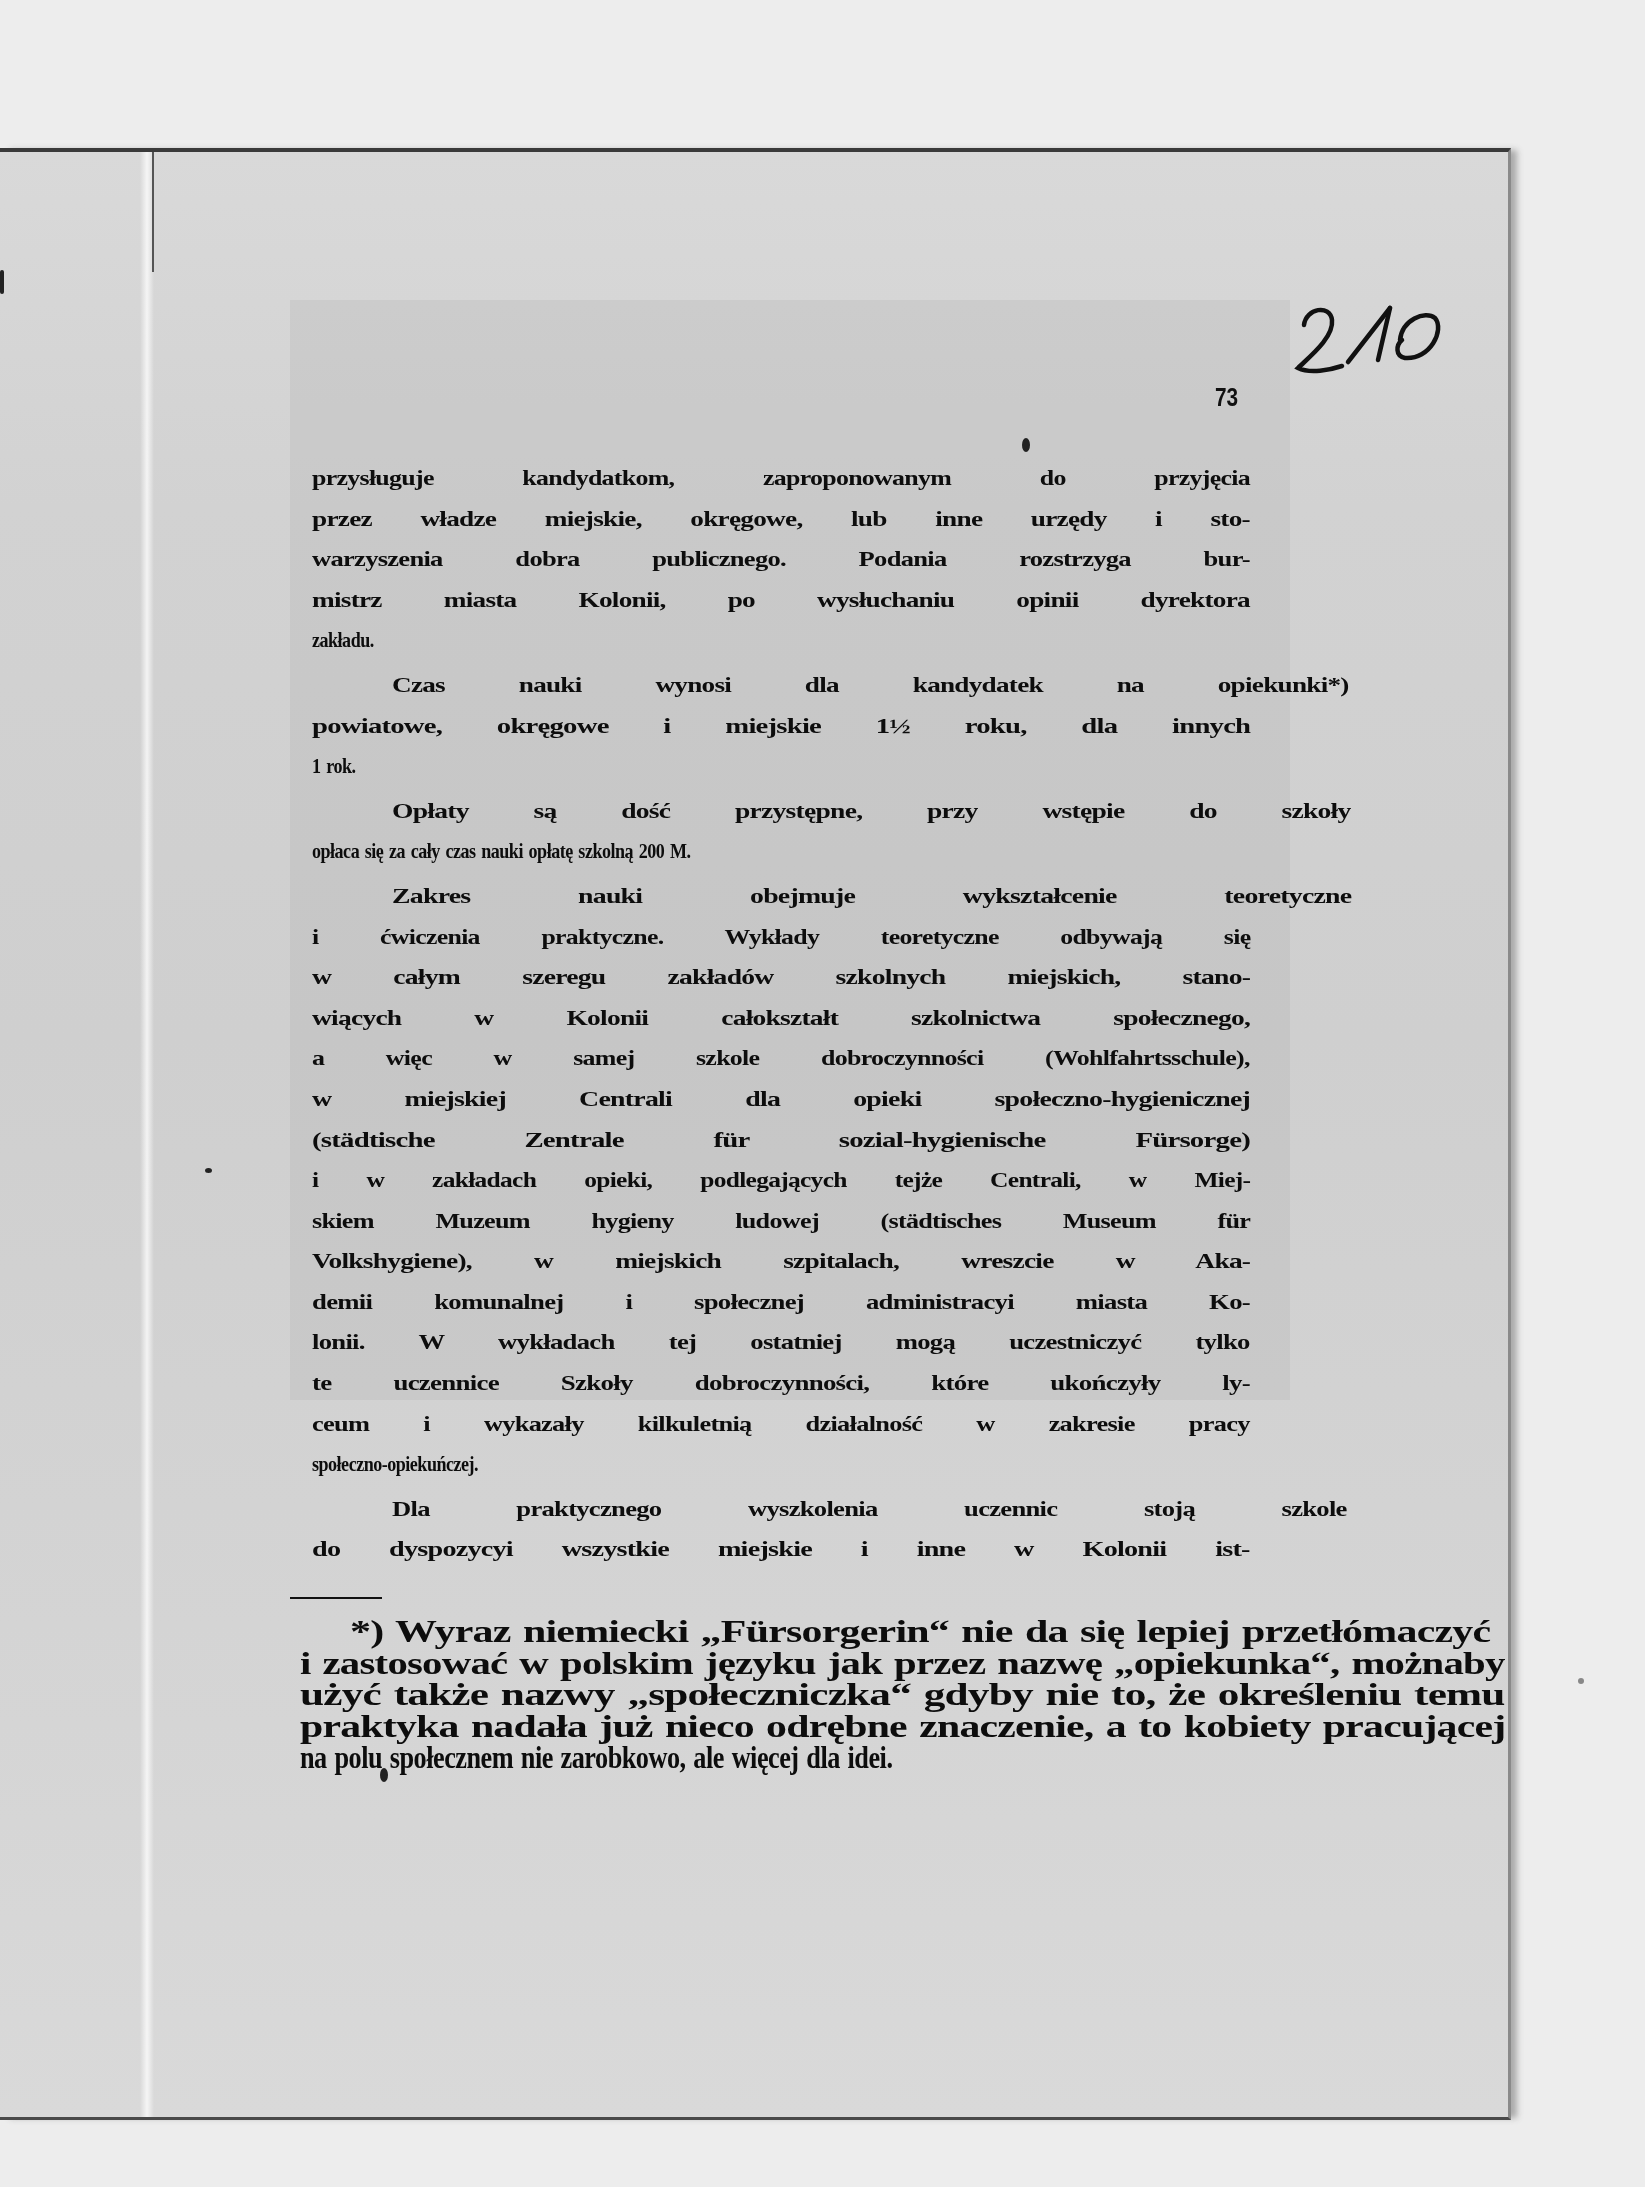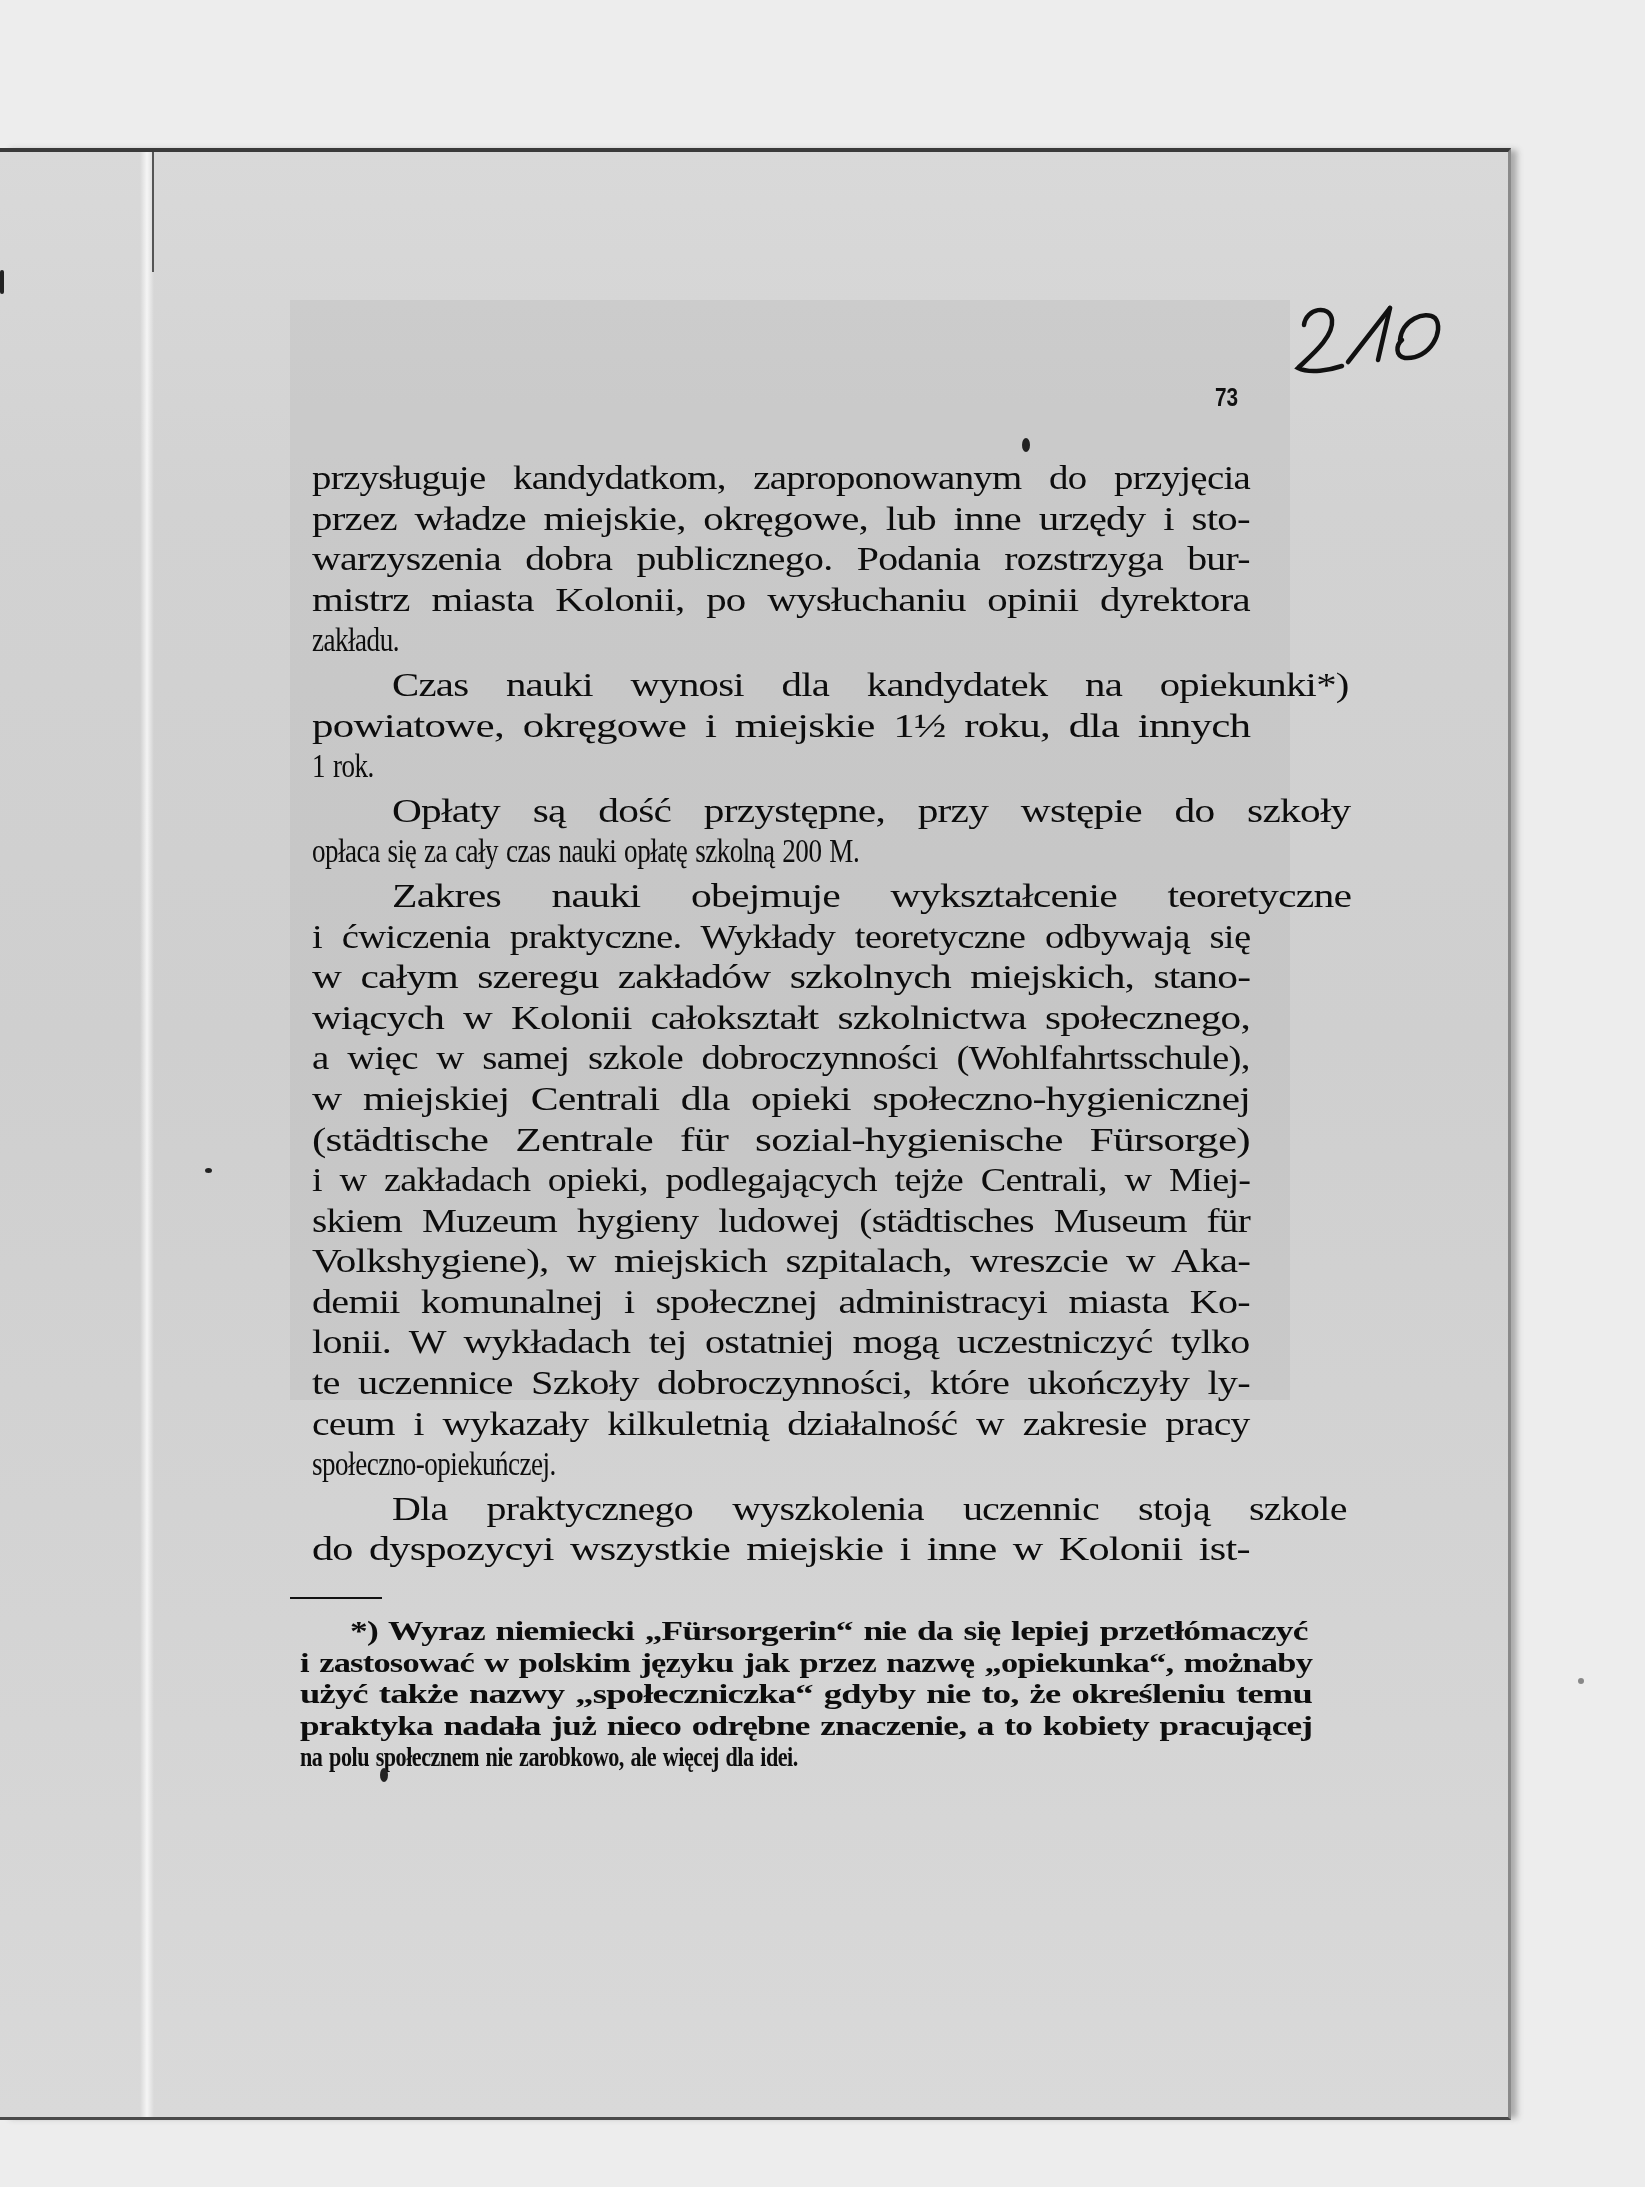--- a/index.html
+++ b/index.html
@@ -27,35 +27,35 @@
   }
   .handwritten {
     position: absolute; left: 1290px; top: 290px; width: 160px; height: 90px;
   }
   .page-number {
     position: absolute; left: 1212px; top: 382px; font-size: 26px; font-weight: bold;
     color: #111; font-family: "Liberation Sans", sans-serif; transform: scaleX(0.8);
   }
   .body-text {
     position: absolute; left: 312px; top: 458px; width: 938px;
-    color: #0d0d0d; font-weight: normal; font-size: 33px; line-height: 40.6px;
+    color: #0d0d0d; font-weight: bold; font-size: 22px; line-height: 40.6px;
   }
   .line {
     display: block; white-space: nowrap; text-align: justify; text-align-last: justify;
     transform-origin: left center;
   }
   .line.last { text-align-last: left; }
   .indent { padding-left: 80px; }
   .para-gap { margin-top: 4px; }
   .footnote-rule {
     position: absolute; left: 290px; top: 1597px; width: 92px; height: 2px; background: #111;
   }
   .footnote {
     position: absolute; left: 300px; top: 1616px; width: 935px;
-    color: #0d0d0d; font-weight: bold; font-size: 27px; line-height: 31.5px;
+    color: #0d0d0d; font-weight: bold; font-size: 32px; line-height: 31.5px;
   }
   .fn-line { display: block; white-space: nowrap; text-align: justify; text-align-last: justify; }
   .fn-line.last { text-align-last: left; }
   .fn-indent { padding-left: 50px; }
   .speck { position: absolute; background: #222; border-radius: 50%; }
   
   .squeeze { letter-spacing: -0.6px; word-spacing: 2px; }
 </style>
 </head>
 <body>

